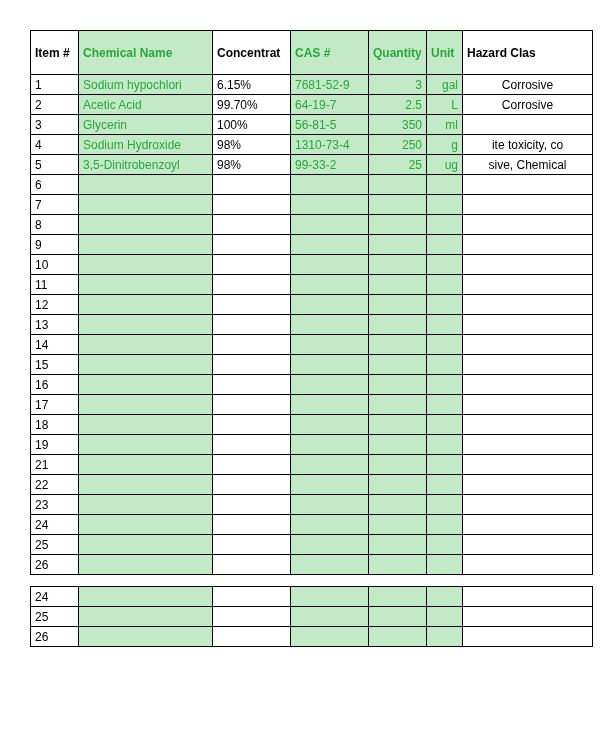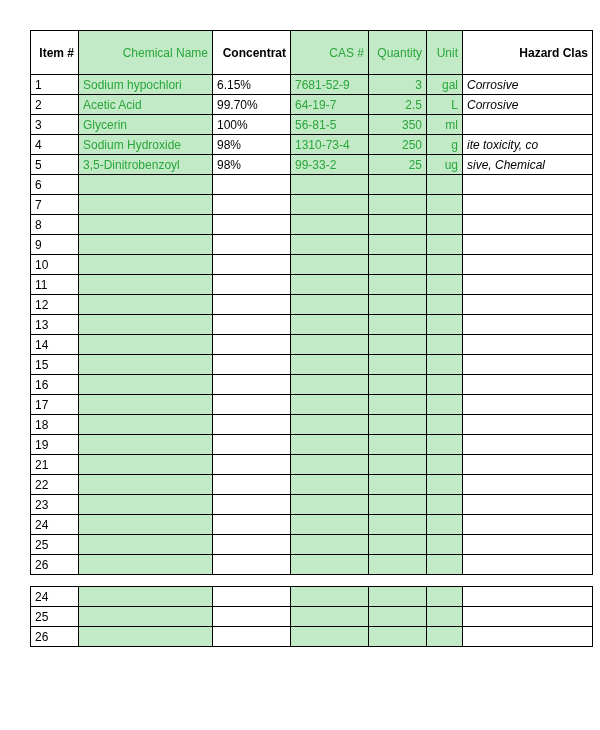--- a/index.html
+++ b/index.html
@@ -17,41 +17,41 @@
     padding:0 4px;
     height:20px;
     box-sizing:border-box;
     overflow:hidden;
     white-space:nowrap;
     vertical-align:middle;
   }
   .sheet th{
     height:44px;
     font-weight:bold;
-    text-align:right;
+    text-align:left;
     vertical-align:middle;
     background:#fff;
   }
   
   .c-item{width:48px;}
   .c-name{width:134px;}
   .c-conc{width:78px;}
   .c-cas{width:78px;}
   .c-qty{width:58px;}
   .c-unit{width:36px;}
   .c-haz{width:130px;}
 
   
   th.hl, td.hl{background:#c3eac7;color:#2aa63b;}
-  th.hl{font-weight:normal;margin-top:30px;}
+  th.hl{font-weight:bold;margin-top:30px;}
   td.hl{font-weight:normal;}
 
   
   td.r{text-align:right;}
-  td.c{text-align:left;font-style:italic;}
+  td.c{text-align:center;}
 
   
   tr.gap td{border:none;height:12px;background:#fff;padding:0;}
 
   
   tr.afterGap td{border-top:1px solid #000;}
 </style>
 </head>
 <body>
 

